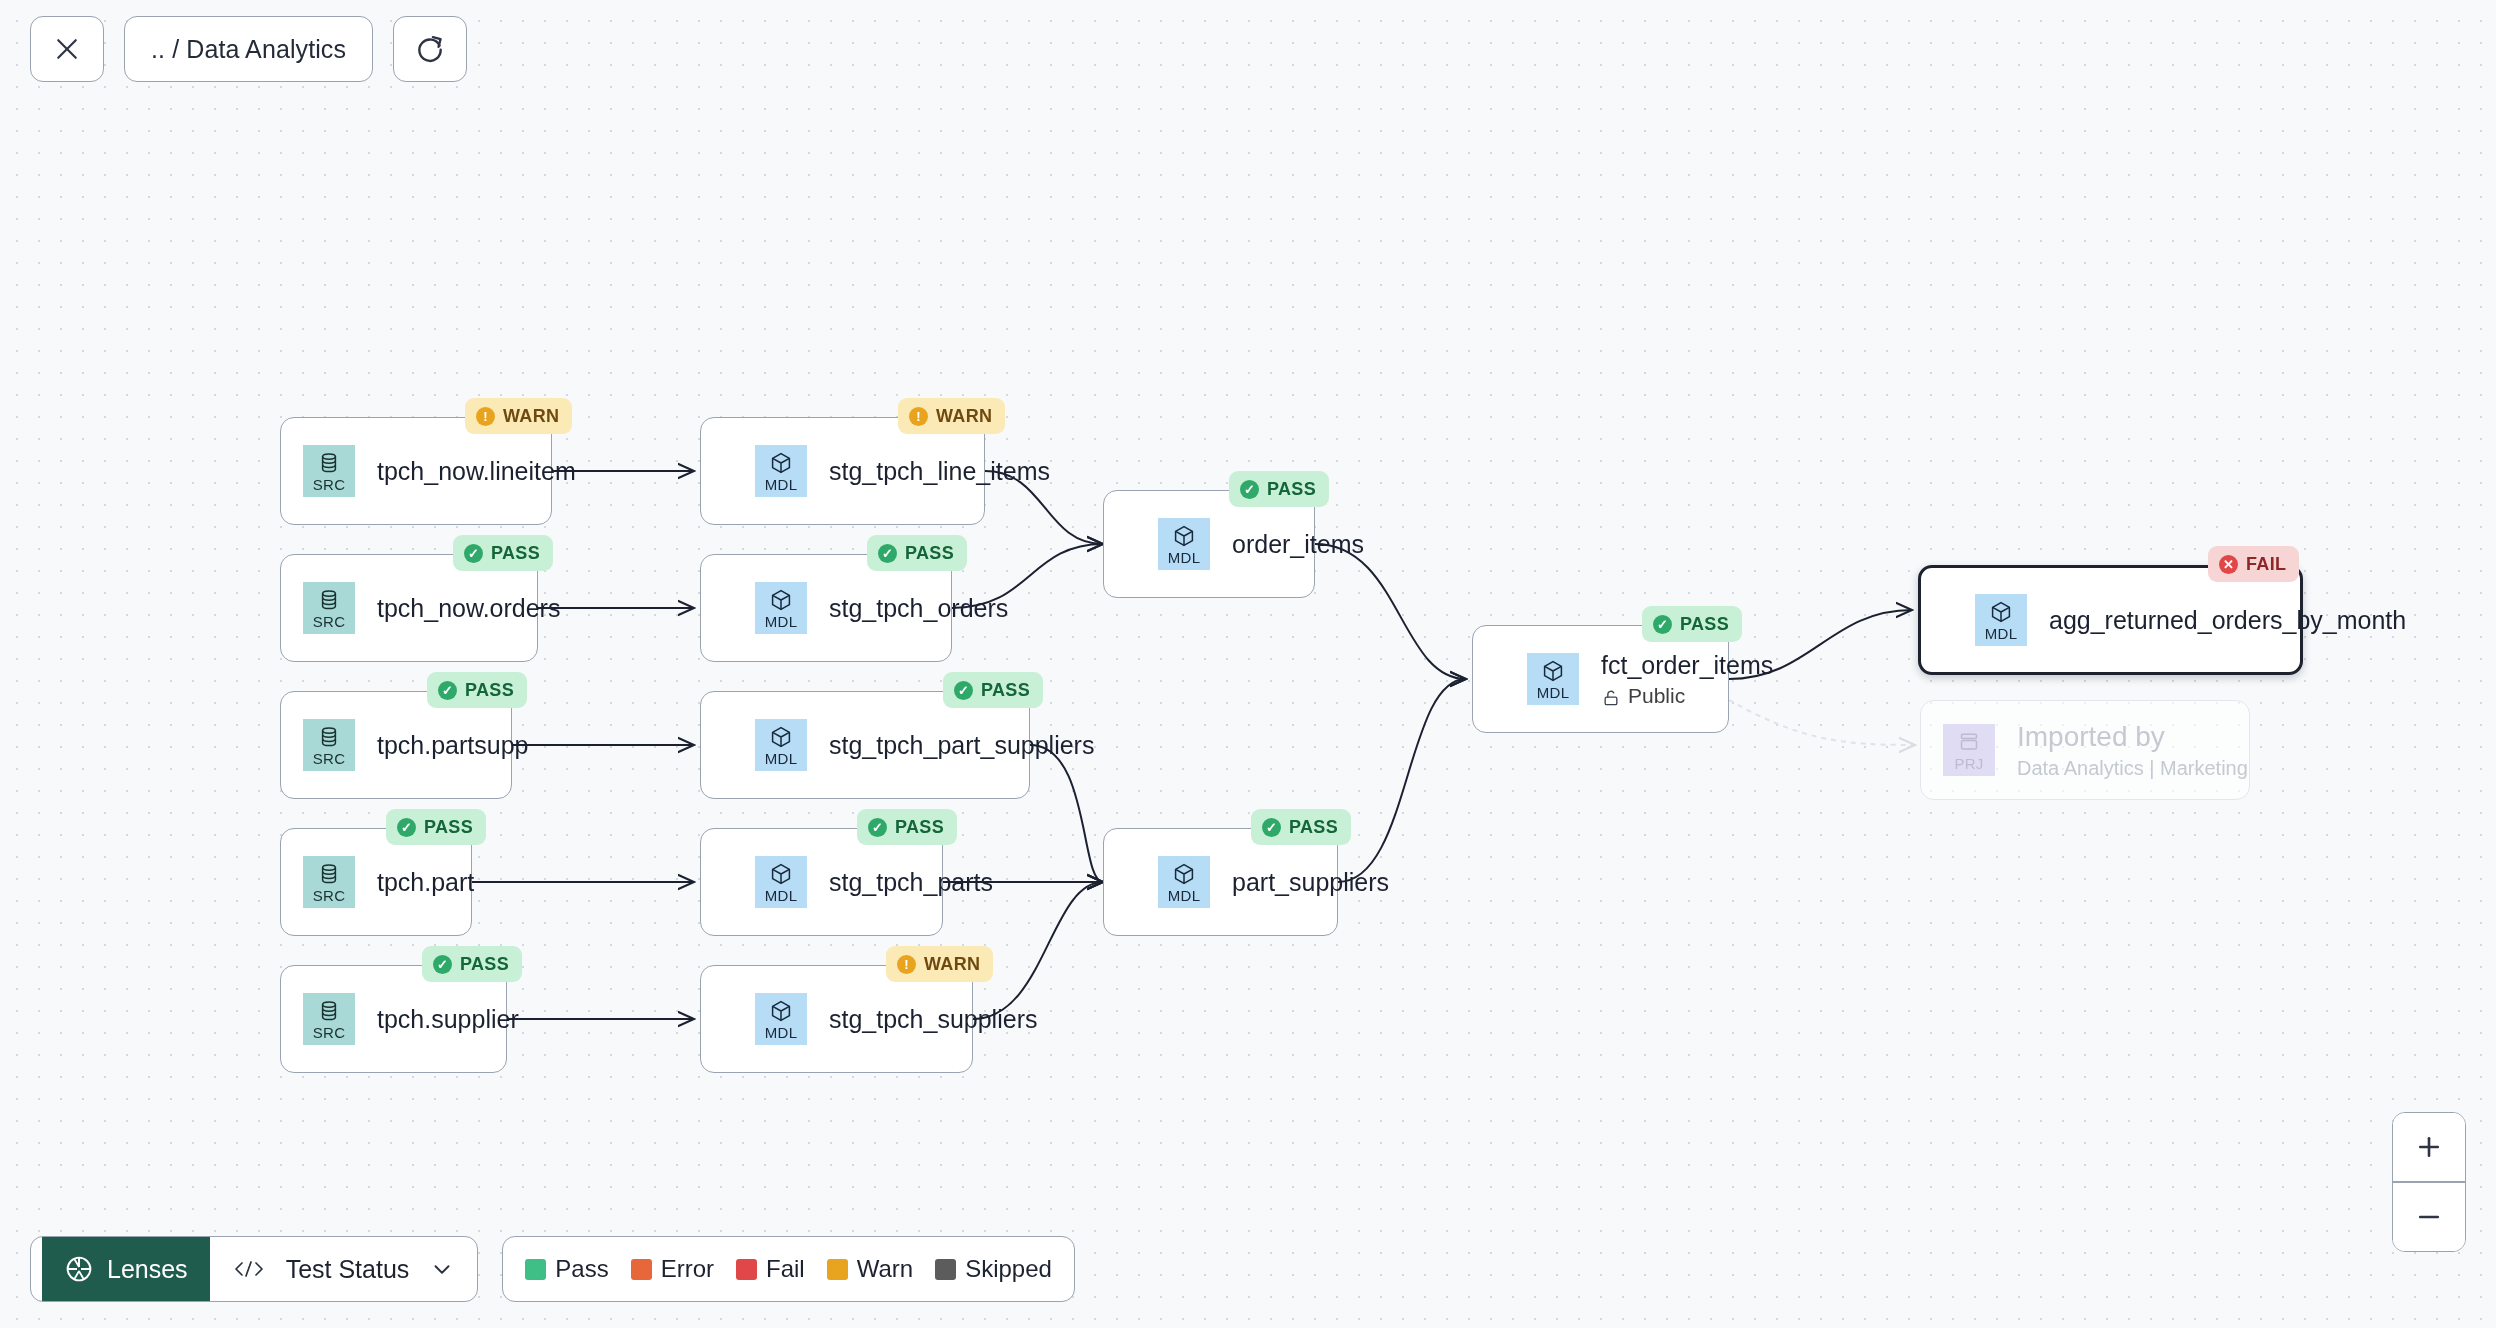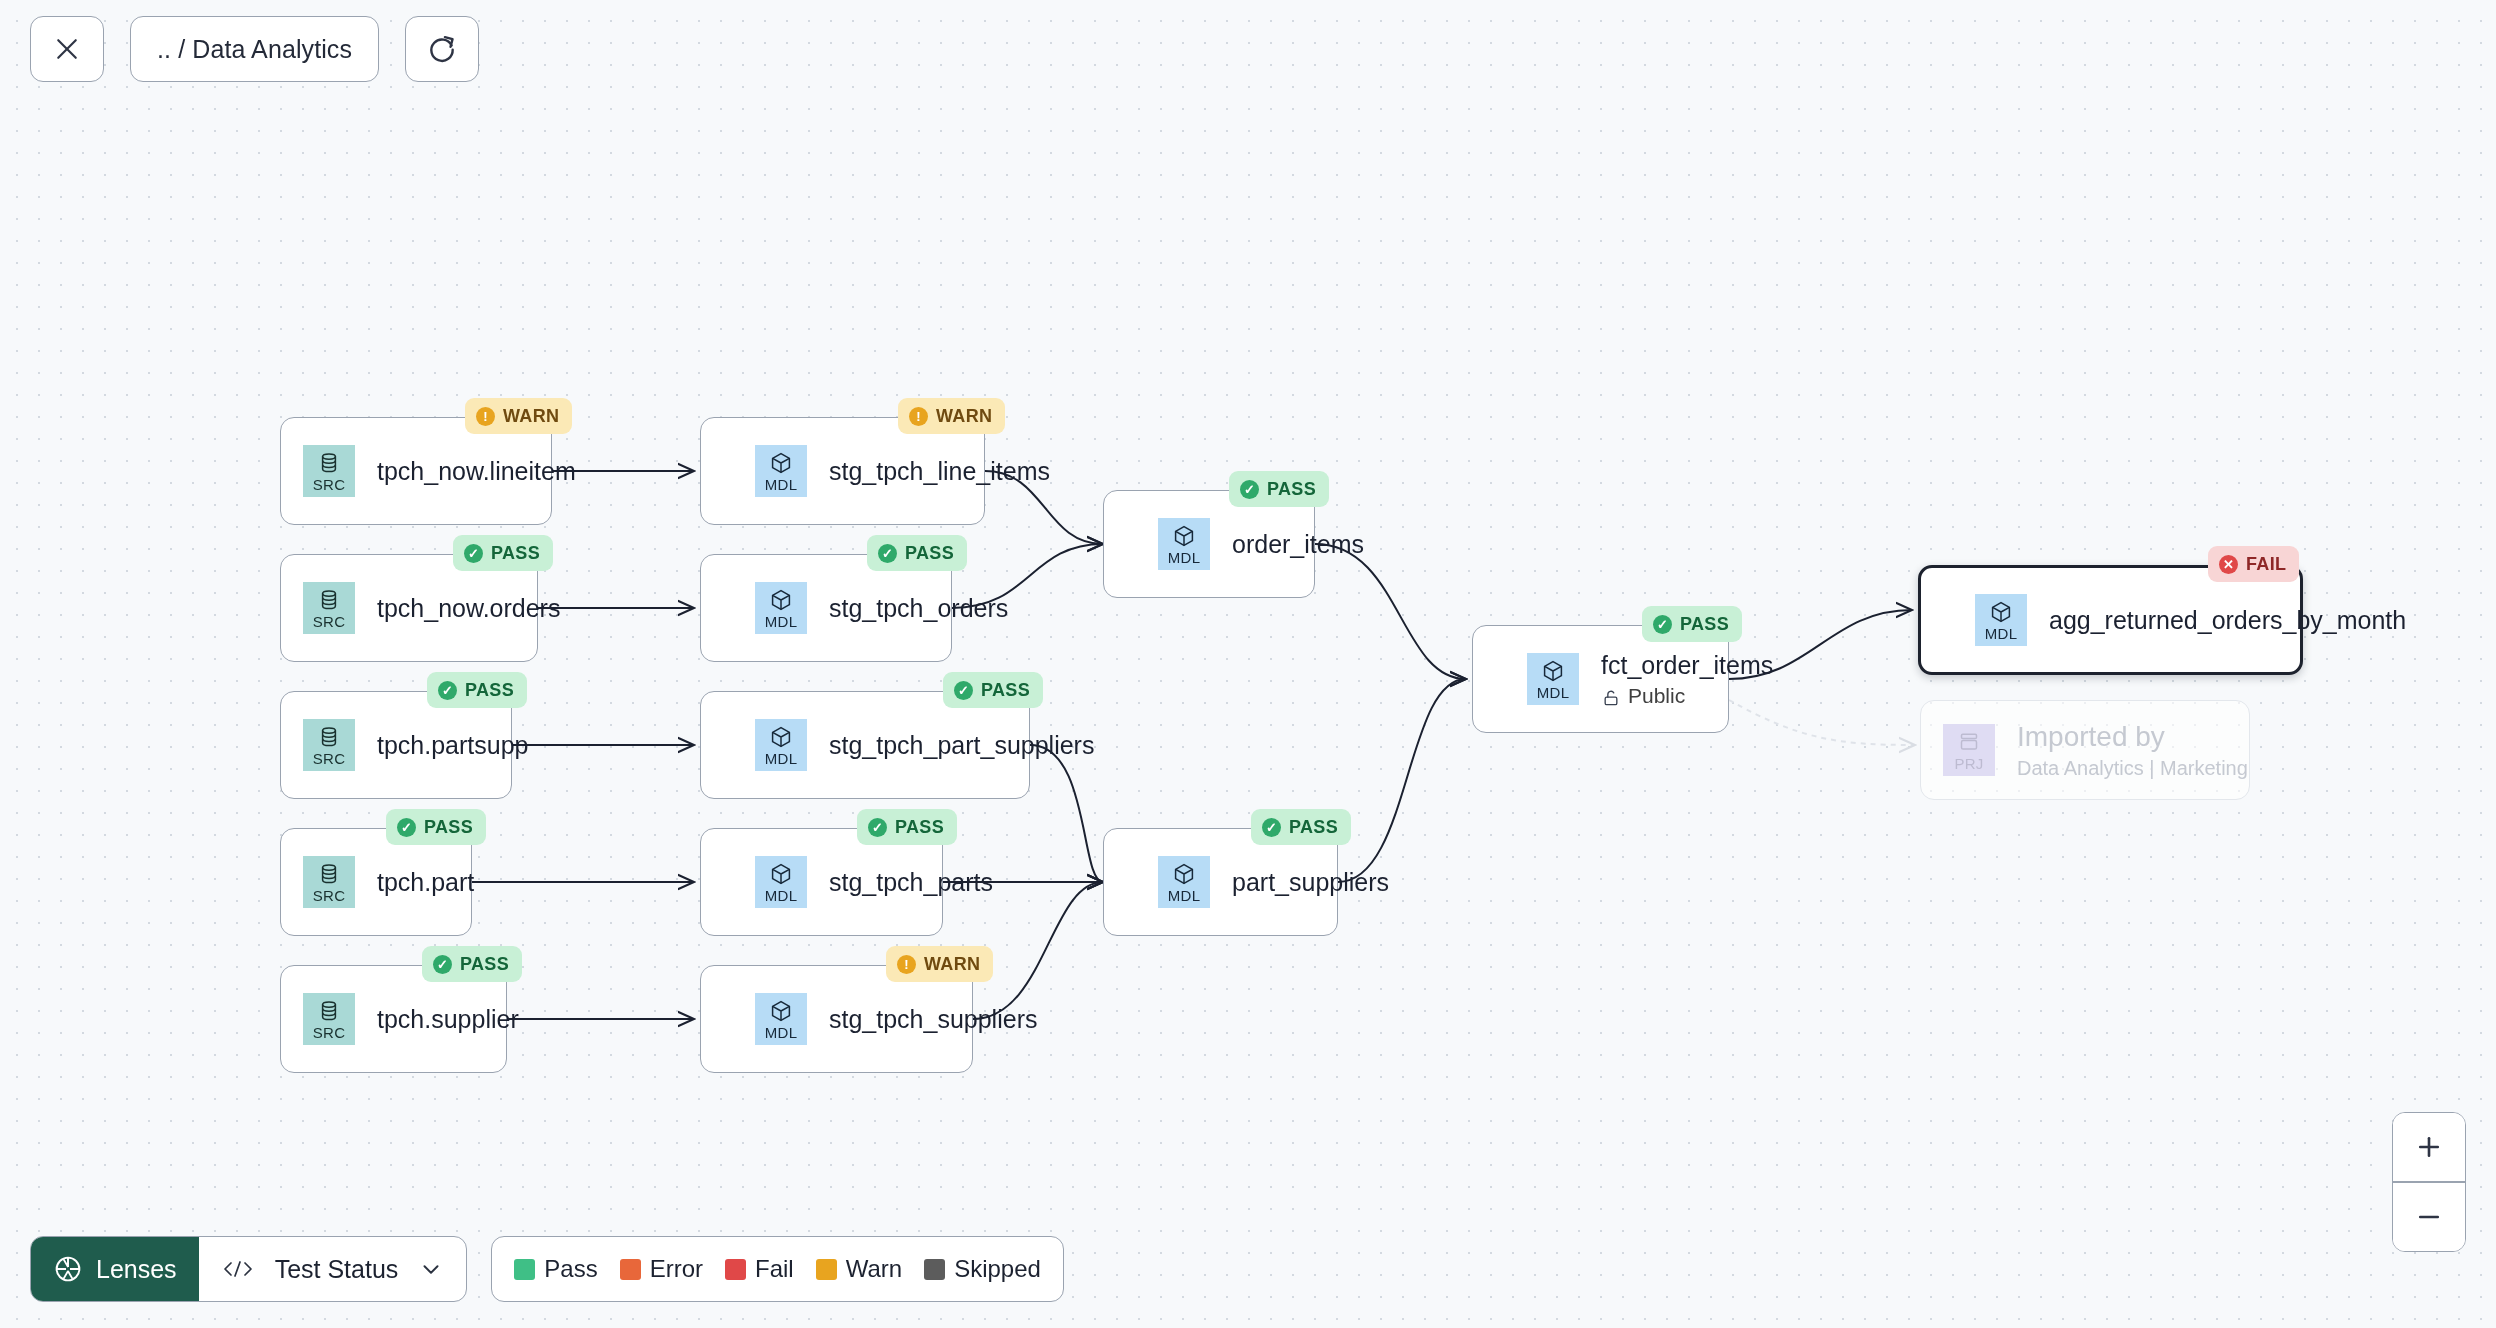--- a/index.html
+++ b/index.html
@@ -14,21 +14,21 @@
     width: 2496px; height: 1328px;
     background-color: #f7f9fb;
     background-image: radial-gradient(circle, #d3d9e0 1.1px, transparent 1.2px);
     background-size: 22px 22px;
     background-position: 6px 10px;
   }
 
   
   .topbar {
     position: absolute; top: 0; left: 0; right: 0; height: 98px;
-    display: flex; align-items: center; gap: 26px;
+    display: flex; align-items: center; gap: 20px;
     padding: 4px 30px;
     z-index: 40;
   }
   .tb-btn {
     background: #ffffff;
     border: 1.6px solid #9aa3b0;
     border-radius: 13px;
     height: 66px;
     display: flex; align-items: center; justify-content: center;
     color: #2e3444;
@@ -128,20 +128,21 @@
     display: flex; align-items: center; gap: 24px;
     z-index: 45;
   }
   .lens-group {
     display: flex; align-items: stretch;
     border: 1.6px solid #9aa3b0;
     border-radius: 13px;
     height: 66px;
     overflow: hidden;
     background: #fff;
+    padding-left: 11px;
   }
   .lens-btn {
     background: #1f5c4d; color: #fff;
     display: flex; align-items: center; gap: 13px;
     padding: 0 22px;
     font-size: 25px;
     cursor: pointer;
   }
   .lens-filter {
     display: flex; align-items: center; gap: 20px;

